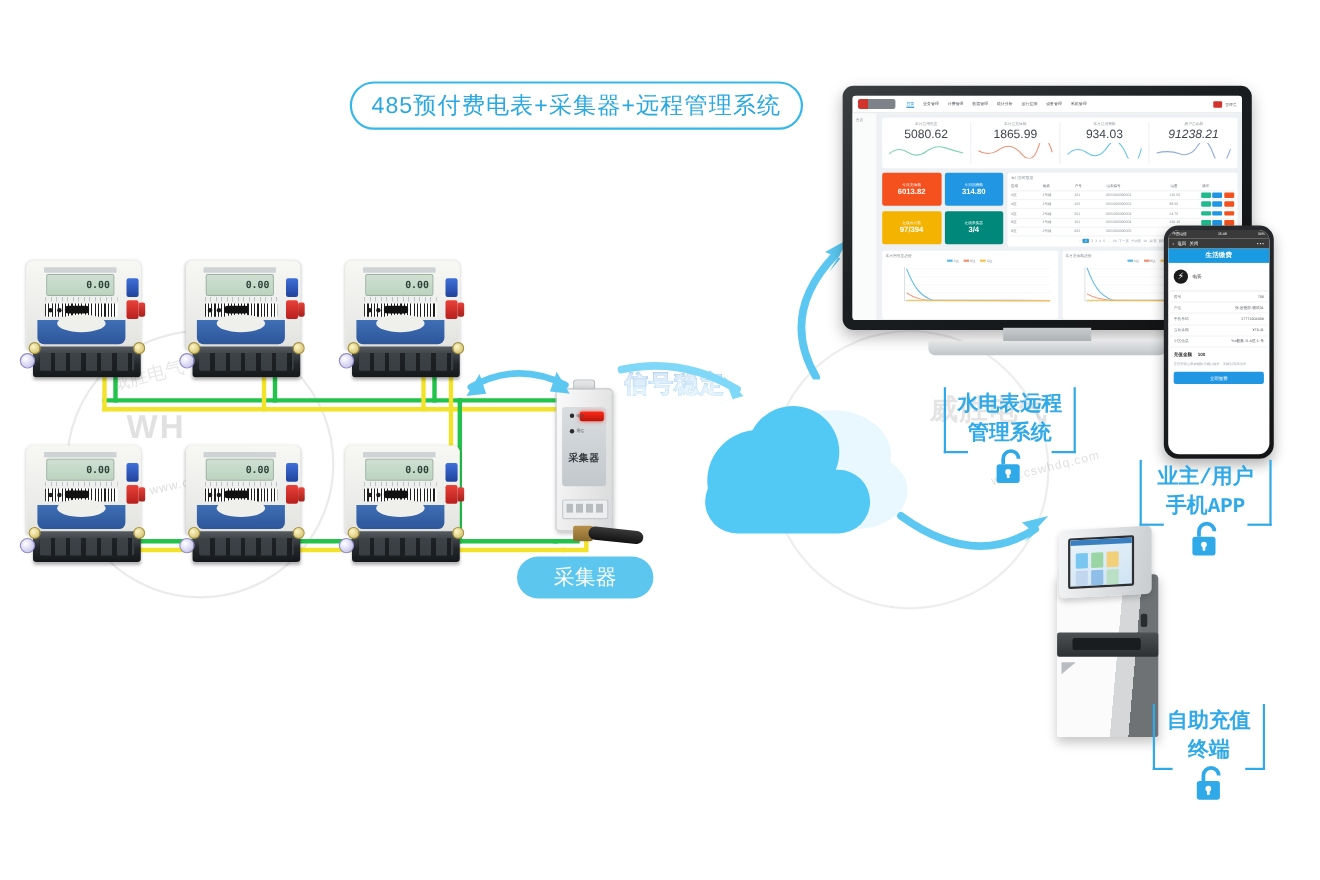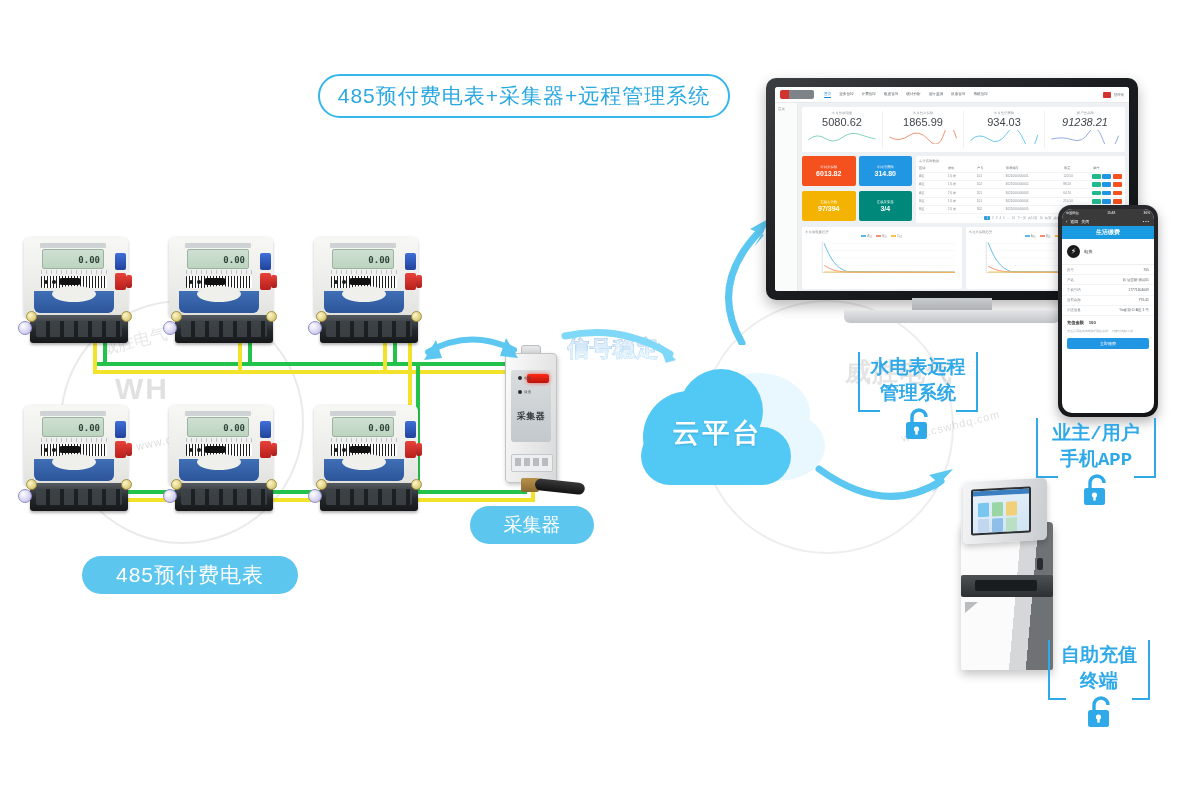--- a/index.html
+++ b/index.html
@@ -521,23 +521,20 @@
       <div class="seal"></div>
     </div>
     <div class="terminal">
         <div class="screwrow"></div>
       </div>
     <div class="clamp cl"></div>
     <div class="clamp cr"></div>
     <div class="lens"></div>
   </div>
 
-  <div class="abs pill-solid" style="left:82px;top:556px;width:216px;height:38px;font-size:21px;letter-spacing:1px;">
-    <span>485预付费电表</span>
-  </div>
 
   <div class="abs" id="collector">
     <div class="cap"></div>
     <div class="case">
       <div class="panel">
         <div class="led"></div>
         <div class="mini m1"></div>
         <div class="mlabel ml1">电源</div>
         <div class="mini m2"></div>
         <div class="mlabel ml2">通信</div>
@@ -564,21 +561,20 @@
     <path d="M14 30 L26 10 L32 28 Z" fill="#5cc8f2"></path>
     <path d="M108 28 L96 8 L90 26 Z" fill="#5cc8f2"></path>
   </svg>
 
   <div class="abs" id="cloud">
     <div class="lobe back" style="left:70px;top:8px;width:105px;height:82px;"></div>
     <div class="lobe back" style="left:96px;top:46px;width:94px;height:70px;"></div>
     <div class="lobe front" style="left:8px;top:26px;width:92px;height:92px;"></div>
     <div class="lobe front" style="left:44px;top:4px;width:84px;height:84px;"></div>
     <div class="lobe front" style="left:6px;top:62px;width:150px;height:58px;border-radius:30px;"></div>
-    <div id="cloud-label">云平台</div>
   </div>
 
   <svg class="abs" style="left:700px;top:195px;width:120px;height:150px;">
     <path d="M42 148 Q 8 90 60 36" stroke="#5cc8f2" stroke-width="7" fill="none" stroke-linecap="round"></path>
     <path d="M72 22 L50 34 L64 40 L54 52 Z" fill="#5cc8f2"></path>
   </svg>
 
   <svg class="abs" style="left:815px;top:455px;width:180px;height:80px;">
     <path d="M4 14 Q 70 62 126 26" stroke="#5cc8f2" stroke-width="7" fill="none" stroke-linecap="round"></path>
     <path d="M138 14 L114 20 L126 30 L116 38 Z" fill="#5cc8f2"></path>

